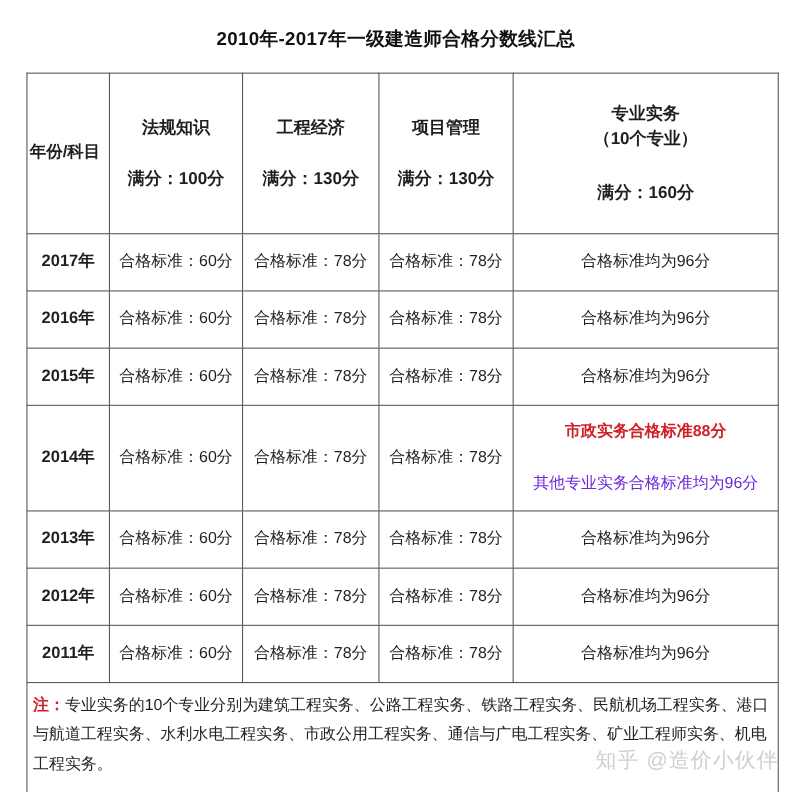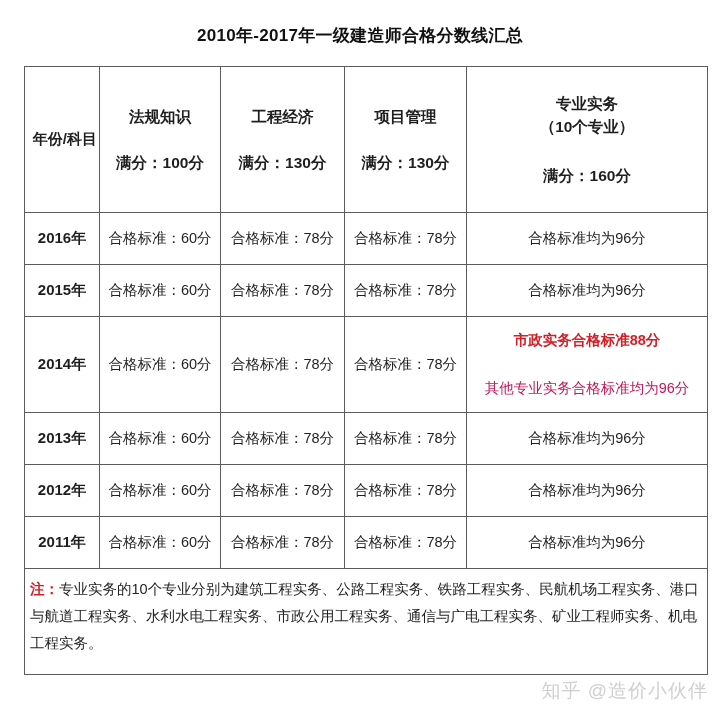--- a/index.html
+++ b/index.html
@@ -69,21 +69,21 @@
   
   tr.head-row td {
     height: 145px;
     text-align: center;
     font-weight: bold;
     font-size: 15.5px;
   }
   tr.head-row td.head-year {
     font-weight: bold;
     font-size: 15px;
-    text-align: right;
+    text-align: left;
     padding: 0 2px;
   }
   .head-line-1 { display: block; margin-bottom: 22px; }
   .head-line-2 { display: block; }
   .prac-l1 { display: block; }
   .prac-l2 { display: block; margin-bottom: 26px; }
   .prac-l3 { display: block; }
 
   
   tr.data-row td {
@@ -112,21 +112,21 @@
   .prac-red {
     display: block;
     color: #cf2127;
     font-weight: bold;
     font-size: 14.5px;
     margin-bottom: 26px;
   }
   .prac-other {
     display: block;
     font-size: 14.5px;
-    color: #be185d;
+    color: #6d28d9;
   }
 
   
   tr.note-row td {
     height: 94px;
     padding: 7px 4px 4px 5px;
     vertical-align: top;
     font-size: 14.5px;
     line-height: 1.85;
     text-align: left;
@@ -186,20 +186,27 @@
             <span class="head-line-2">满分：130分</span>
           </td>
 
           <td>
             <span class="prac-l1">专业实务</span>
             <span class="prac-l2">（10个专业）</span>
             <span class="prac-l3">满分：160分</span>
           </td>
         </tr>
 
+        <tr class="data-row">
+          <td class="year-cell">2017年</td>
+          <td class="sub-cell">合格标准：60分</td>
+          <td class="sub-cell">合格标准：78分</td>
+          <td class="sub-cell">合格标准：78分</td>
+          <td class="prac-cell">合格标准均为96分</td>
+        </tr>
 
         <tr class="data-row">
           <td class="year-cell">2016年</td>
           <td class="sub-cell">合格标准：60分</td>
           <td class="sub-cell">合格标准：78分</td>
           <td class="sub-cell">合格标准：78分</td>
           <td class="prac-cell">合格标准均为96分</td>
         </tr>
 
         <tr class="data-row">

